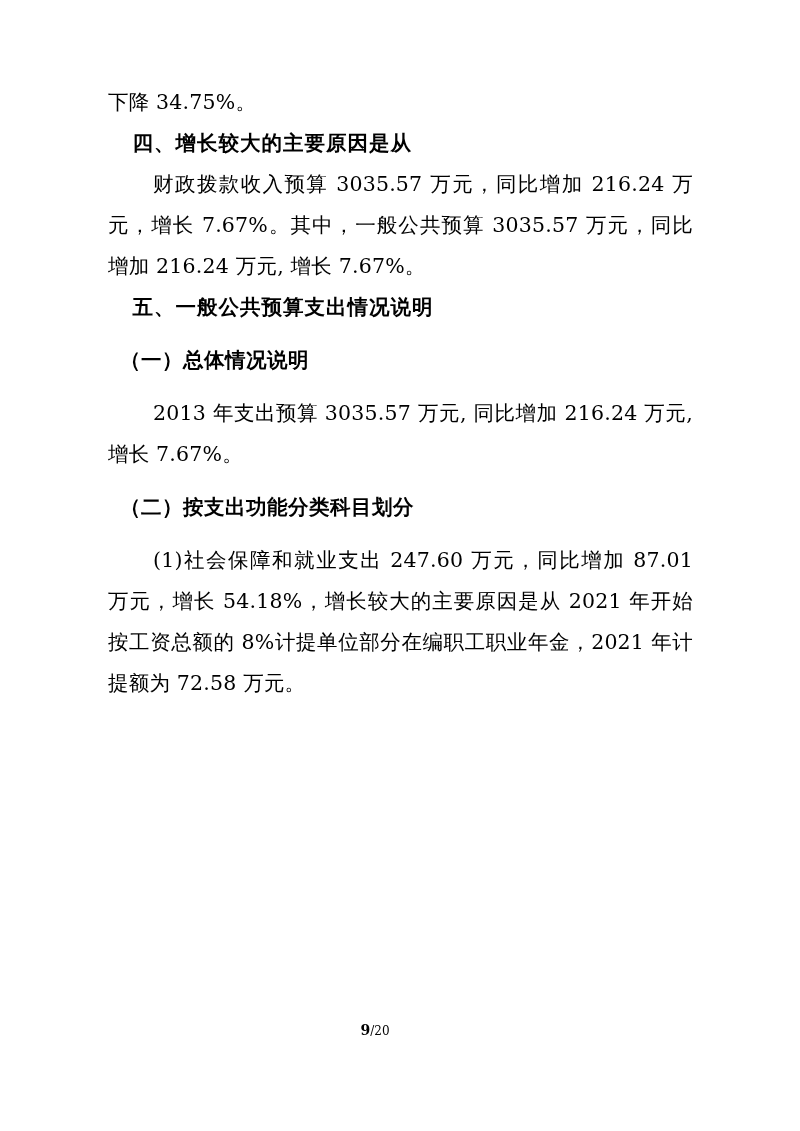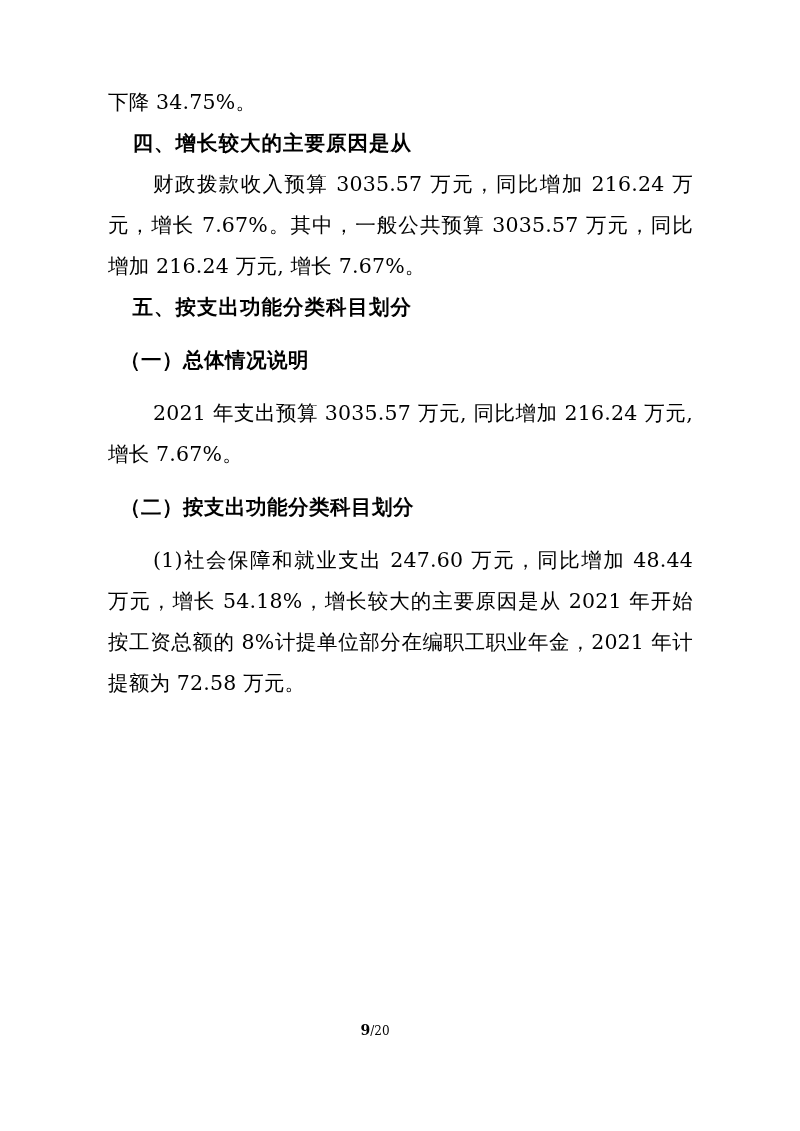--- a/index.html
+++ b/index.html
@@ -77,28 +77,28 @@
   <div class="content">
 
     <p class="para">下降 34.75%。</p>
 
     <p class="heading">四、增长较大的主要原因是从</p>
 
     <p class="para indent2">财政拨款收入预算 3035.57 万元，同比增加 216.24 万元，增长 7.67%。其中，一般公共预算 3035.57 万元，同比增加 216.24 万元, 增长 7.67%。</p>
 
 
 
-    <p class="heading">五、按支出功能分类科目划分</p>
+    <p class="heading">五、一般公共预算支出情况说明</p>
 
     <p class="subheading">（一）总体情况说明</p>
 
-    <p class="para indent2">2021 年支出预算 3035.57 万元, 同比增加 216.24 万元, 增长 7.67%。</p>
+    <p class="para indent2">2013 年支出预算 3035.57 万元, 同比增加 216.24 万元, 增长 7.67%。</p>
 
     <p class="subheading">（二）按支出功能分类科目划分</p>
 
-    <p class="para indent2">(1)社会保障和就业支出 247.60 万元，同比增加 48.44 万元，增长 54.18%，增长较大的主要原因是从 2021 年开始按工资总额的 8%计提单位部分在编职工职业年金，2021 年计提额为 72.58 万元。</p>
+    <p class="para indent2">(1)社会保障和就业支出 247.60 万元，同比增加 87.01 万元，增长 54.18%，增长较大的主要原因是从 2021 年开始按工资总额的 8%计提单位部分在编职工职业年金，2021 年计提额为 72.58 万元。</p>
 
   </div>
 
   <div class="footer">
     <span>9</span><span class="sep">/</span><span class="sep">20</span>
   </div>
 </div>
 
 </body></html>

